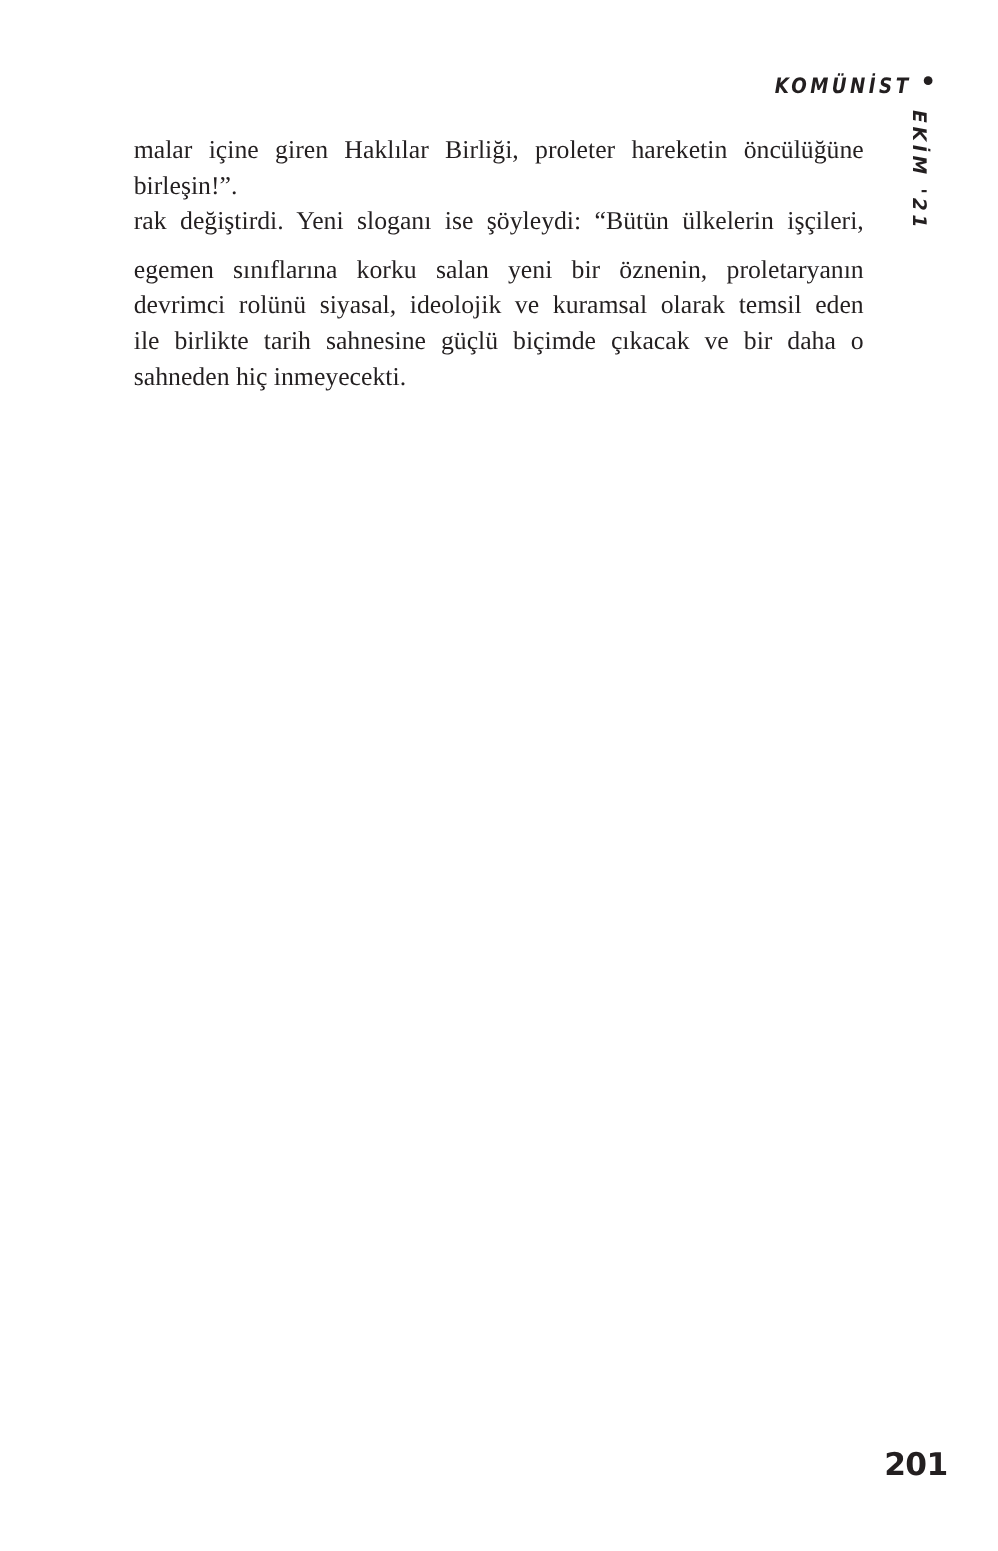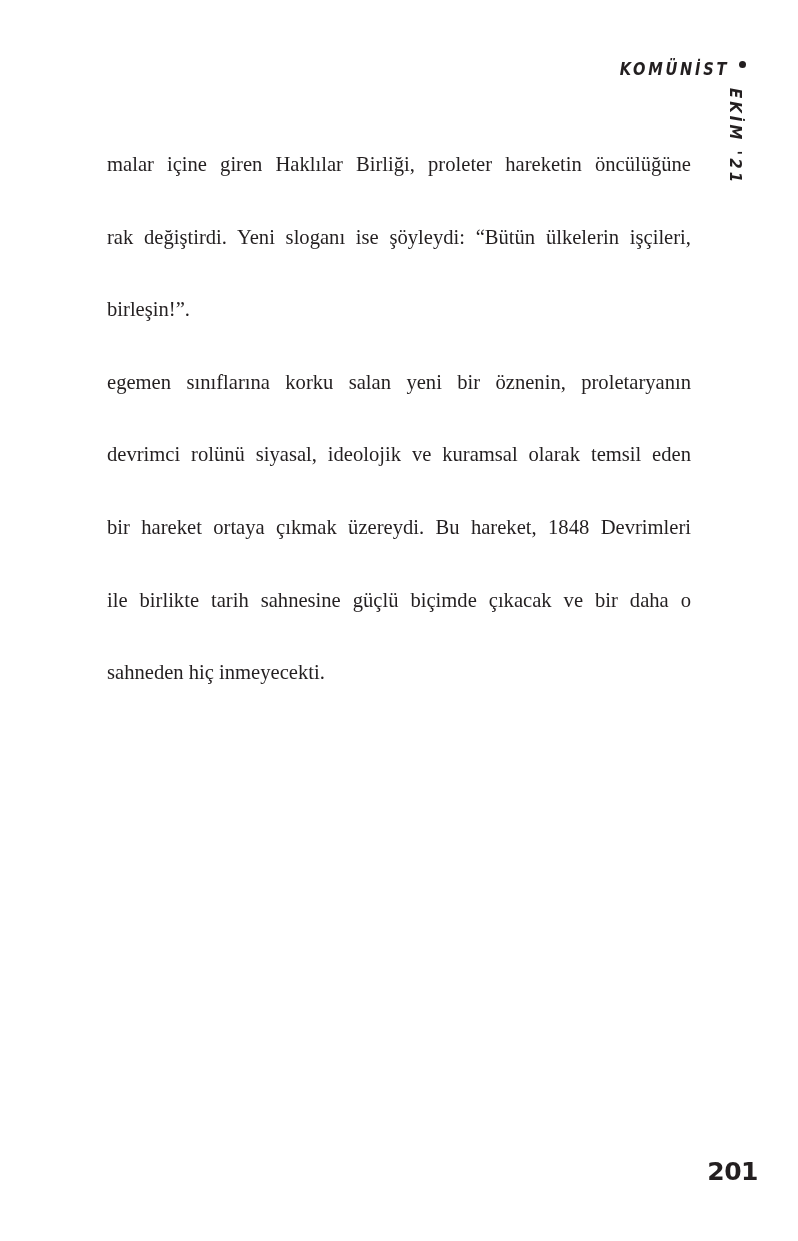--- a/index.html
+++ b/index.html
@@ -65,21 +65,20 @@
     .body-text p {
       margin: 0 0 10px 0;
       text-align: justify;
       text-align-last: left;
     }
     .body-text .line {
       display: block;
       text-align: justify;
       text-align-last: justify;
       white-space: nowrap;
-      margin-top: 44px;
     }
     .body-text .line.last {
       text-align-last: left;
     }
     .page-number {
       position: absolute;
       right: 40px;
       top: 1157px;
       font-family: "DejaVu Sans", sans-serif;
       font-size: 25px;
@@ -94,25 +93,24 @@
 <div class="running-head">
   <span class="title">KOMÜNİST</span>
   <span class="bullet"></span>
 </div>
 
 <div class="side-date">EKİM '21</div>
 
 <div class="body-text">
   <p>
     <span class="line">malar içine giren Haklılar Birliği, proleter hareketin öncülüğüne</span>
+    <span class="line last">birleşin!”.</span>
     <span class="line">rak değiştirdi. Yeni sloganı ise şöyleydi: “Bütün ülkelerin işçileri,</span>
-    <span class="line last">birleşin!”.</span>
   </p>
   <p>
     <span class="line">egemen sınıflarına korku salan yeni bir öznenin, proletaryanın</span>
     <span class="line">devrimci rolünü siyasal, ideolojik ve kuramsal olarak temsil eden</span>
-    <span class="line">bir hareket ortaya çıkmak üzereydi. Bu hareket, 1848 Devrimleri</span>
     <span class="line">ile birlikte tarih sahnesine güçlü biçimde çıkacak ve bir daha o</span>
     <span class="line last">sahneden hiç inmeyecekti.</span>
   </p>
 </div>
 
 <div class="page-number">201</div>
 
 </body></html>

